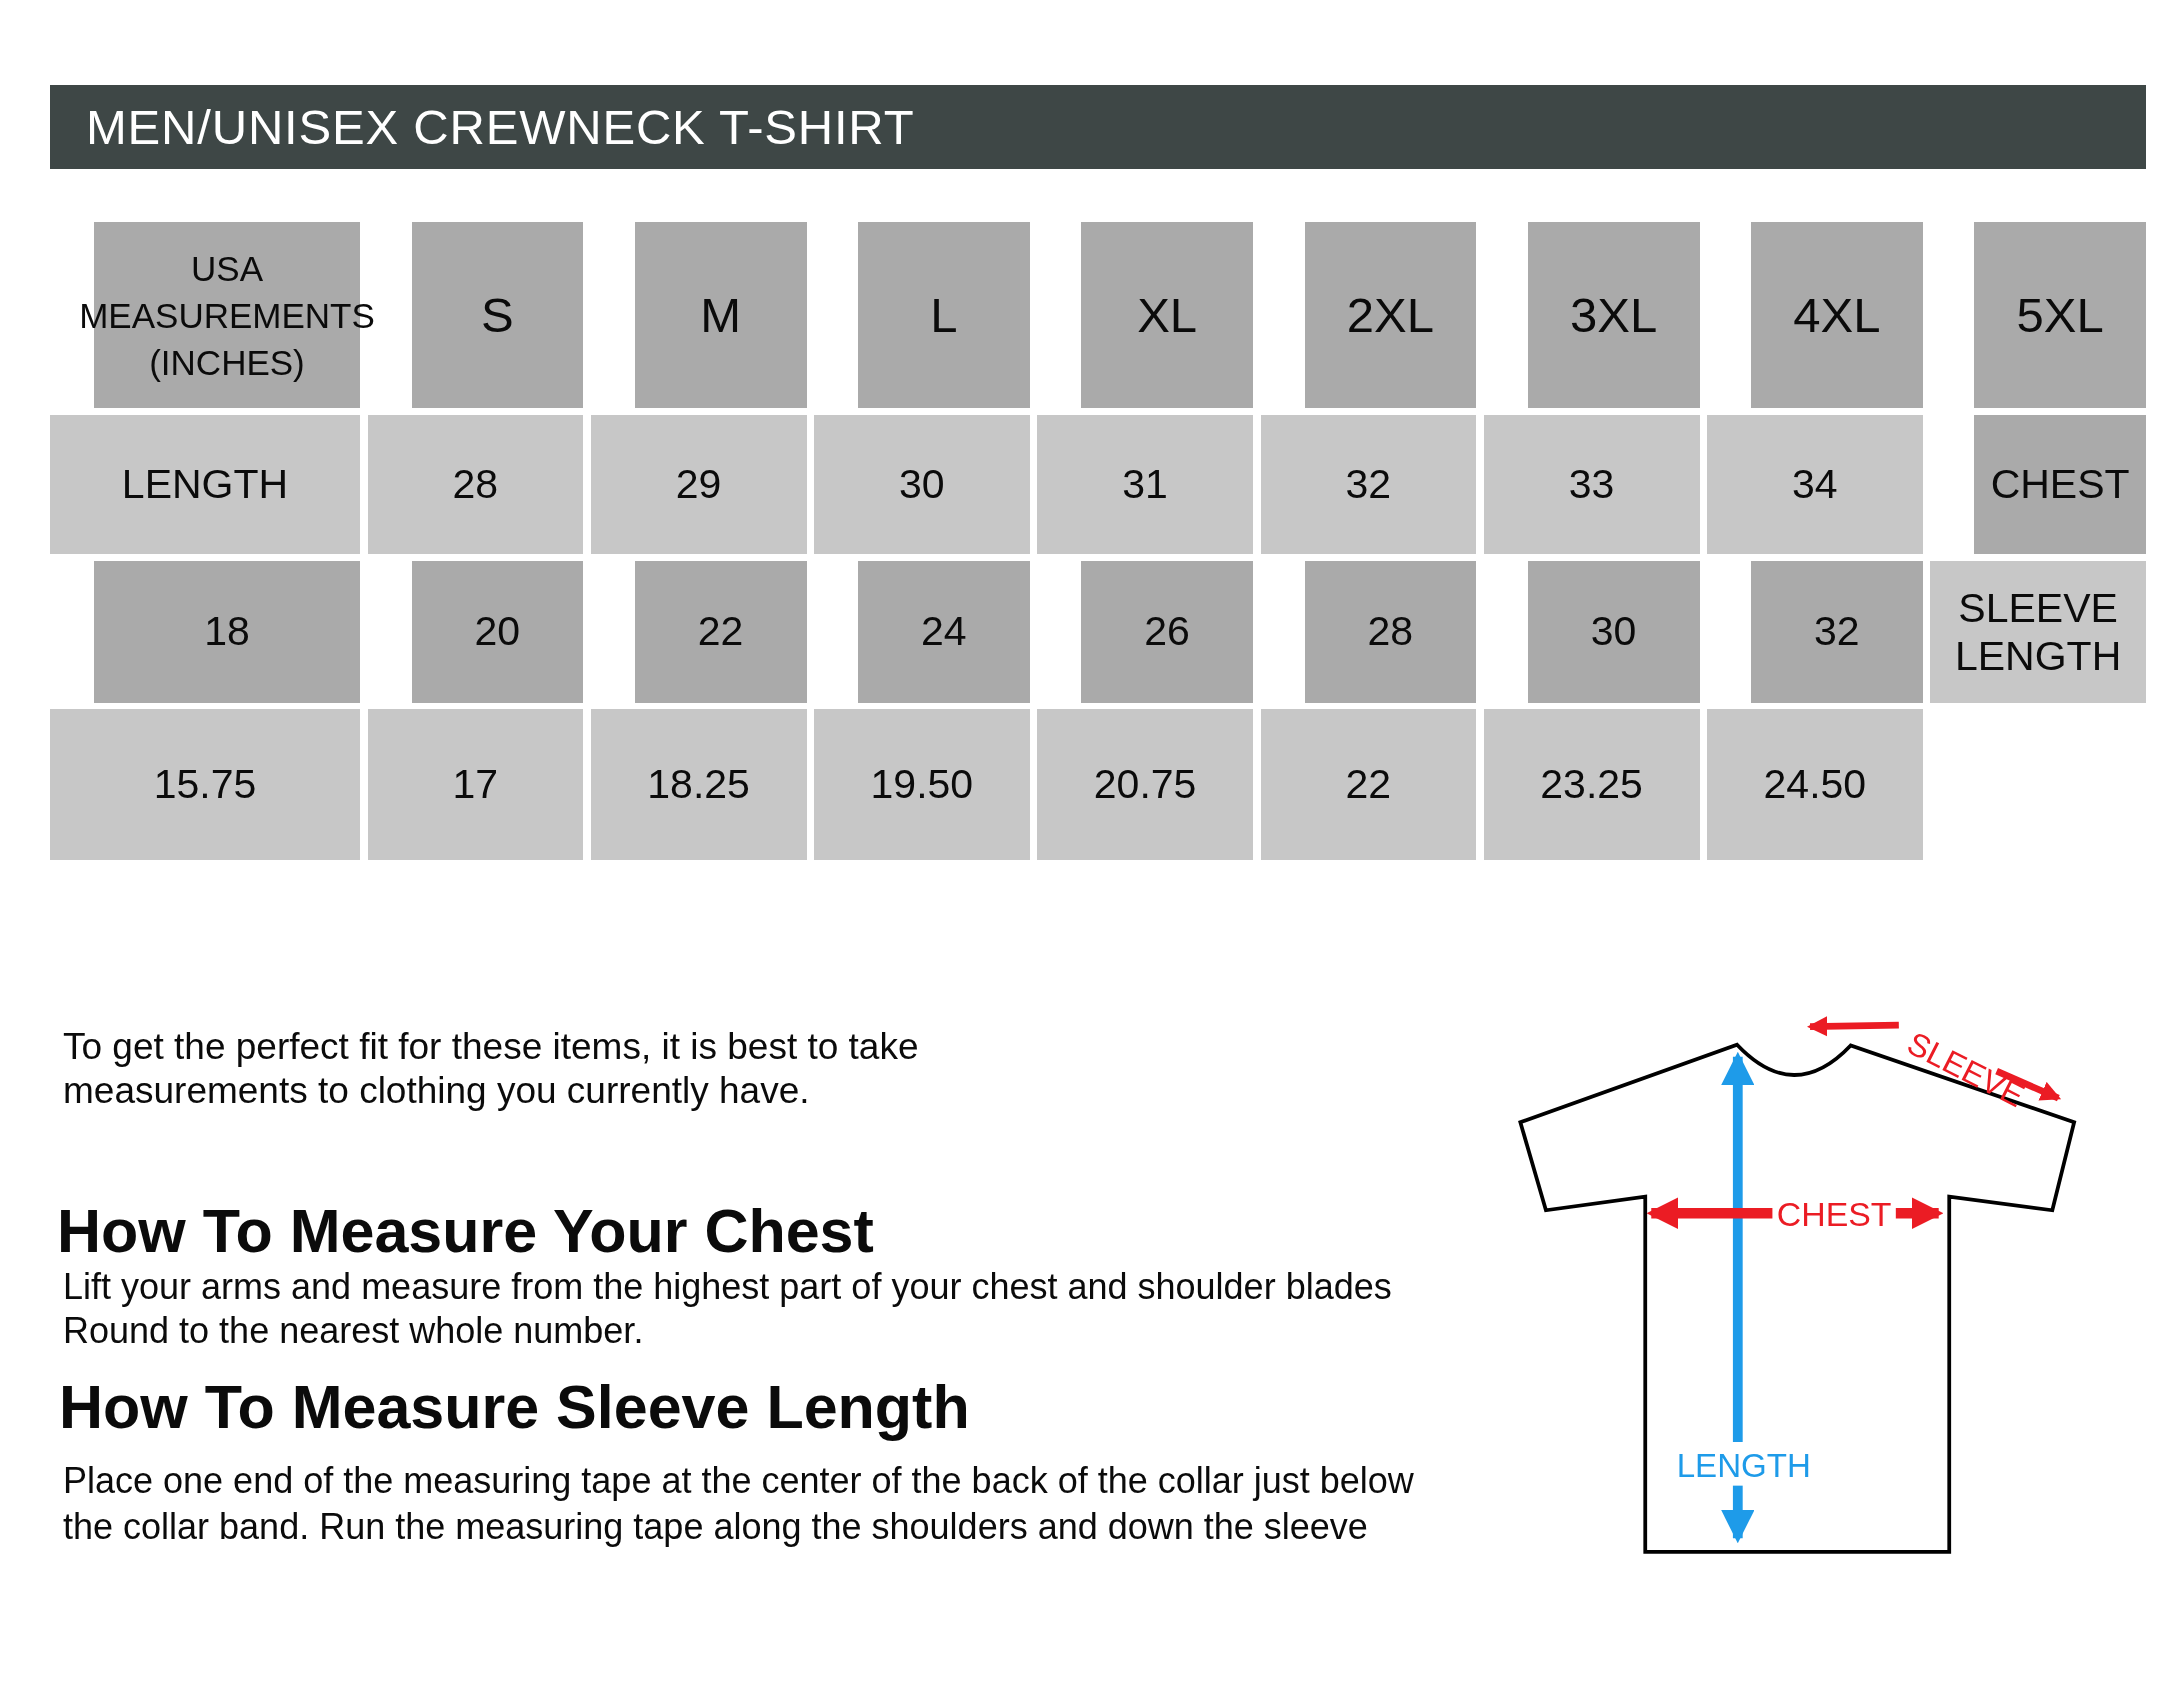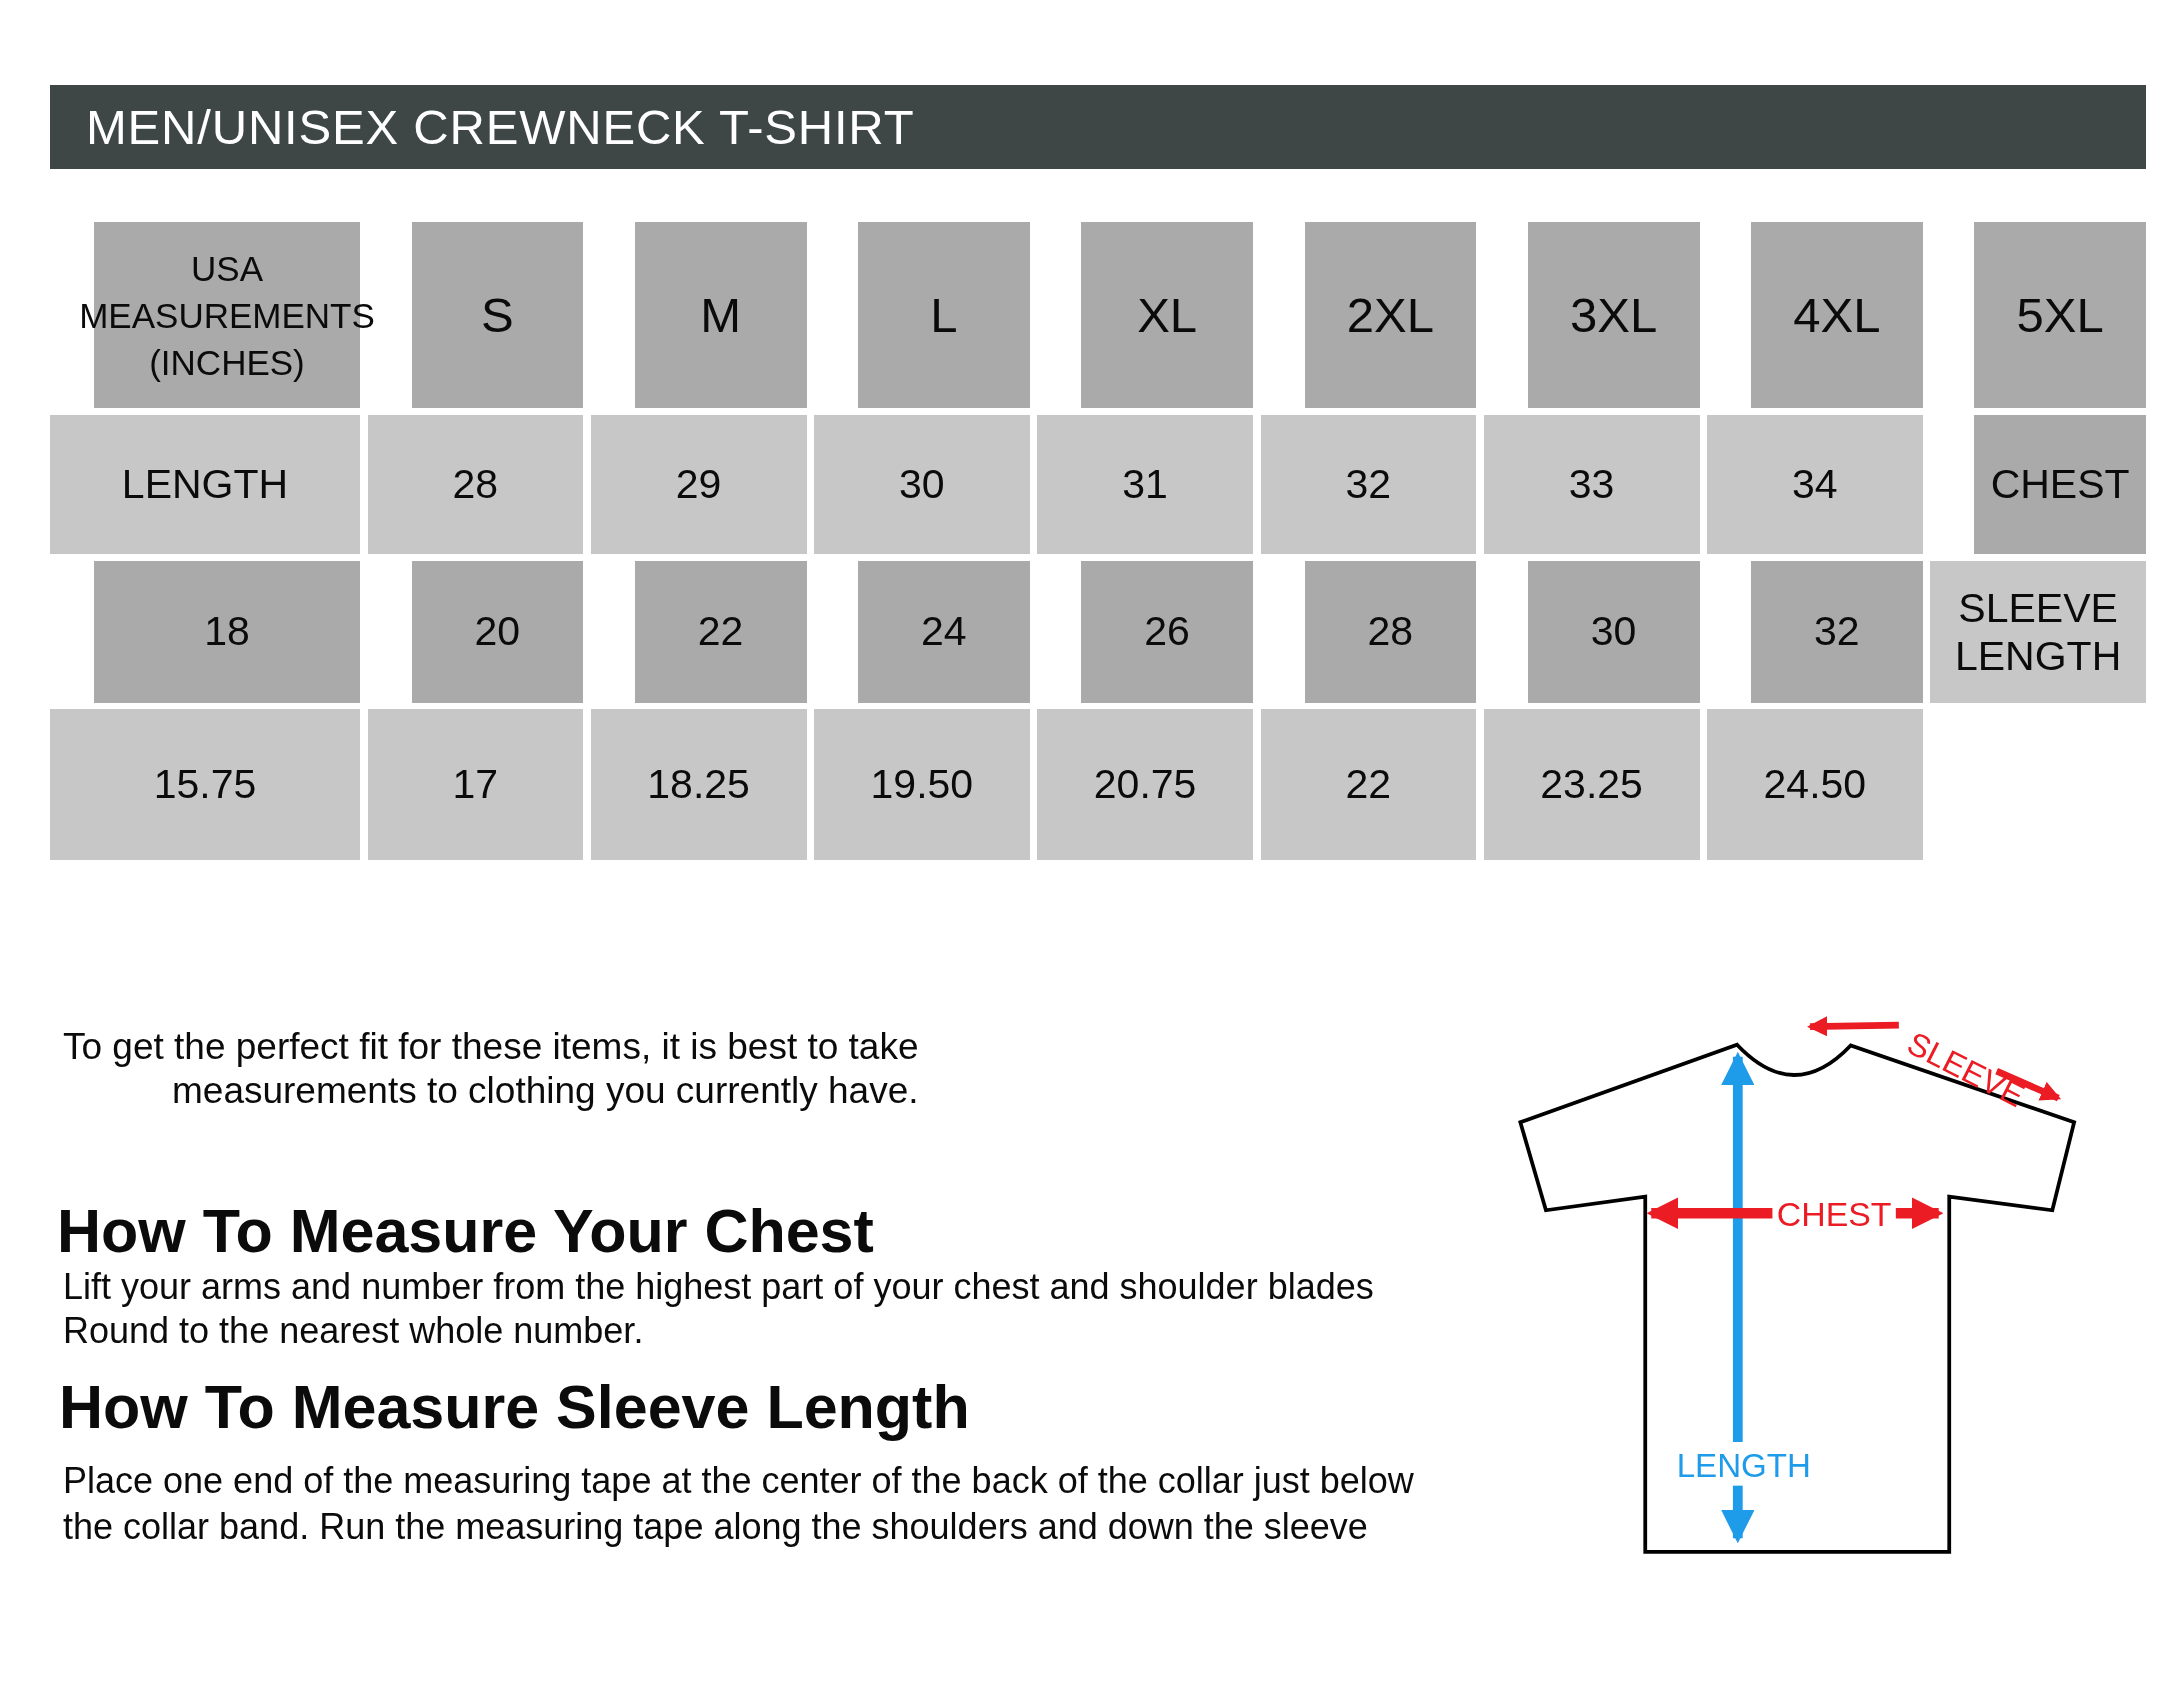--- a/index.html
+++ b/index.html
@@ -30,21 +30,21 @@
   }
   .cell.dark{background:#aaaaaa;margin-left:44px;}
   .cell.light{background:#c7c7c7;}
   .cell.corner{font-size:35px;line-height:47px;}
   .cell.size-h{font-size:49px;}
   .cell.row-label{font-size:41px;line-height:48px;}
   .cell.val{font-size:41px;}
   
   .txt{position:absolute;white-space:nowrap;}
   .para{font-size:36px;line-height:44px;}
-  .intro{left:63px;top:1025px;font-size:37px;line-height:44px;text-align:right;}
+  .intro{left:63px;top:1025px;font-size:37px;line-height:44px;}
   .h-chest{left:57px;top:1196px;}
   .p-chest{left:63px;top:1265px;}
   .h-sleeve{left:59px;top:1328px;margin-top:44px;}
   .p-sleeve{left:63px;top:1458px;line-height:46px;}
   .sec-heading{font-size:61px;font-weight:700;}
   .txt span{display:block;}
   
   .diagram{position:absolute;left:1491px;top:1001px;width:617px;height:572px;}
   .diagram text{font-family:"Liberation Sans","DejaVu Sans",sans-serif;}
   .lbl-red{fill:#eb1c24;}
@@ -96,21 +96,21 @@
     <div class="cell light val">24.50</div>
   </div>
 
 <div class="txt intro">
   <span>To get the perfect fit for these items, it is best to take</span>
   <span>measurements to clothing you currently have.</span>
 </div>
 
 <div class="txt h-chest sec-heading">How To Measure Your Chest</div>
 <div class="txt p-chest para">
-  <span>Lift your arms and number from the highest part of your chest and shoulder blades</span>
+  <span>Lift your arms and measure from the highest part of your chest and shoulder blades</span>
   <span>Round to the nearest whole number.</span>
 </div>
 
 <div class="txt h-sleeve sec-heading">How To Measure Sleeve Length</div>
 <div class="txt p-sleeve para">
   <span>Place one end of the measuring tape at the center of the back of the collar just below</span>
   <span>the collar band. Run the measuring tape along the shoulders and down the sleeve</span>
 </div>
 
 <svg class="diagram" viewBox="1980 1330 820 760" xmlns="http://www.w3.org/2000/svg">

